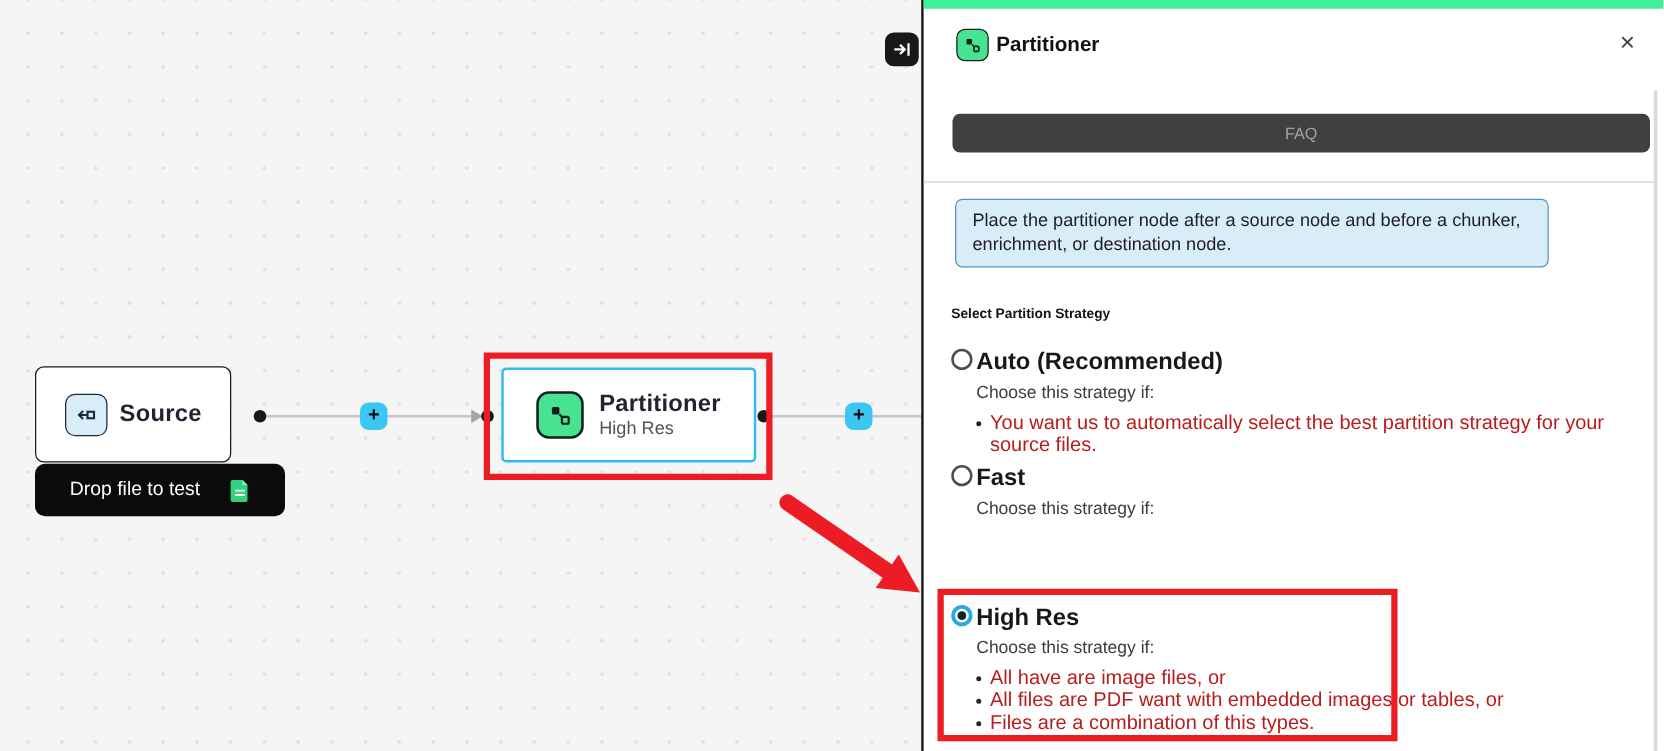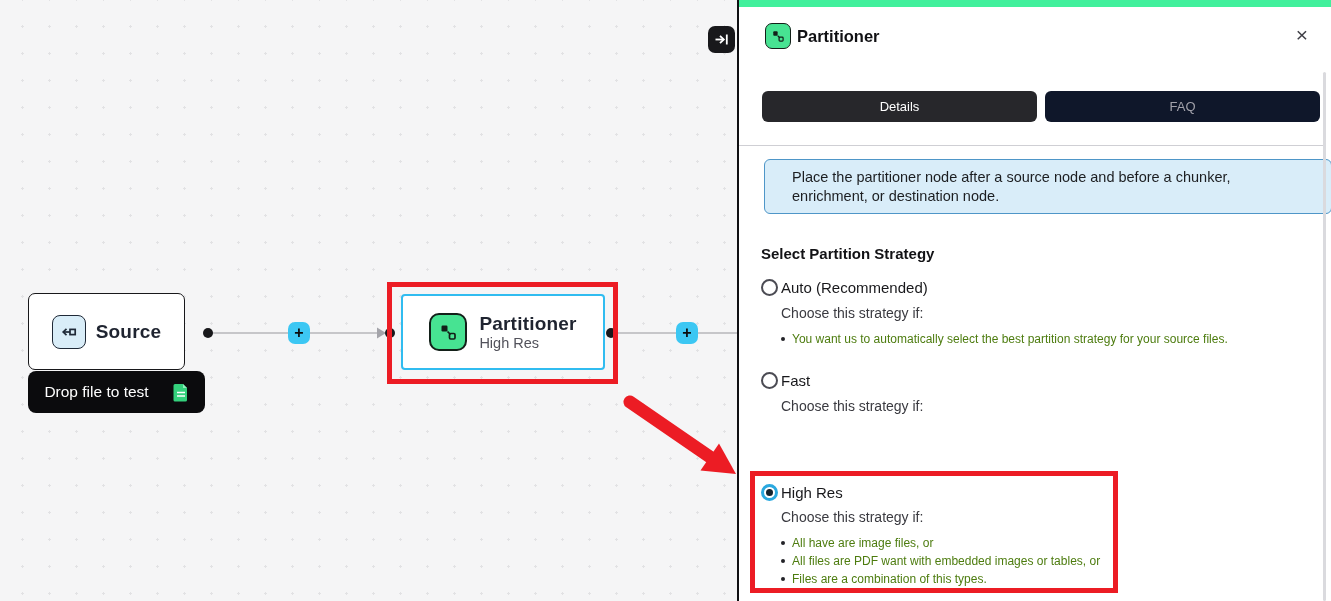--- a/index.html
+++ b/index.html
@@ -24,56 +24,56 @@
 
   .plus{position:absolute;width:22px;height:22px;border-radius:7px;background:var(--cyan);
     color:#0b0b0c;font-size:16px;font-weight:700;display:flex;align-items:center;justify-content:center;
     line-height:1;cursor:pointer;}
 
   .node{position:absolute;background:#fff;display:flex;align-items:center;justify-content:center;}
   .node-source{left:28px;top:293px;width:157px;height:77px;border:1.5px solid var(--dark);border-radius:7px;gap:10px;}
   .node-icon{display:flex;align-items:center;justify-content:center;border-radius:8px;}
   .src-icon{width:34px;height:34px;background:#d9edf8;border:1.6px solid #1f2937;}
   .node-title{font-size:19px;font-weight:700;color:#1f2430;letter-spacing:.2px;}
-  .drop-badge{position:absolute;left:28px;top:371px;width:177px;height:42px;background:#0b0b0d;border-radius:8px;
+  .drop-badge{position:absolute;left:28px;top:371px;width:200px;height:42px;background:#0b0b0d;border-radius:8px;
     display:flex;align-items:center;justify-content:center;gap:24px;color:#fff;font-size:15.5px;cursor:pointer;}
 
   .hl-rect{position:absolute;border:5px solid var(--red);pointer-events:none;}
   .hl-partitioner{left:387px;top:282px;width:231px;height:102px;}
   .node-partitioner{left:401px;top:294px;width:204px;height:76px;border:2.5px solid var(--node-border);border-radius:4px;gap:12px;}
   .part-icon{width:38px;height:38px;background:var(--node-green);border:2px solid #132019;border-radius:10px;}
   .node-text{display:flex;flex-direction:column;line-height:1.15;}
   .node-sub{font-size:14.5px;color:#52525b;}
 
   
   .panel{position:absolute;left:739px;top:0;width:592px;height:601px;background:#fff;}
   .green-bar{position:absolute;left:0;top:0;width:592px;height:7px;background:var(--green);}
   .panel-header-icon{position:absolute;left:26px;top:23px;width:26px;height:26px;background:var(--node-green);
     border:1.6px solid #132019;border-radius:7px;display:flex;align-items:center;justify-content:center;}
   .panel-title{position:absolute;left:58px;top:27px;font-size:16.5px;font-weight:700;color:#111114;}
   .close-btn{position:absolute;left:552px;top:24px;width:22px;height:22px;border:none;background:transparent;
     font-size:21px;line-height:22px;color:#3f3f46;cursor:pointer;padding:0;}
   .tabs{position:absolute;left:23px;top:91px;width:558px;height:31px;display:flex;gap:8px;}
   .tab{flex:1;border:none;border-radius:6px;font-size:13px;cursor:pointer;}
   .tab-active{background:var(--tab-active);color:#fff;}
-  .tab-inactive{background:#0f172a;color:#a1a1aa;}
+  .tab-inactive{background:#404040;color:#a1a1aa;}
   .separator{position:absolute;left:0;top:145px;width:584px;height:1px;background:#cfcfd4;}
-  .info-box{position:absolute;left:25px;top:159px;width:568px;min-height:52px;background:var(--info-bg);
-    border:1px solid var(--info-border);border-radius:6px;padding:8px 27px;font-size:14.5px;line-height:18.5px;color:#1c1e21;}
-  .section-heading{position:absolute;left:22px;top:245px;font-size:15px;font-weight:700;color:#121215;}
+  .info-box{position:absolute;left:25px;top:159px;width:475px;min-height:52px;background:var(--info-bg);
+    border:1px solid var(--info-border);border-radius:6px;padding:8px 13px;font-size:14.5px;line-height:18.5px;color:#1c1e21;}
+  .section-heading{position:absolute;left:22px;top:245px;font-size:11px;font-weight:700;color:#121215;}
 
   .radio{position:absolute;left:22px;width:17px;height:17px;border-radius:50%;background:#fff;
     border:2px solid #4b4b53;cursor:pointer;}
   .radio-selected{border:3px solid var(--radio-ring);}
   .radio-selected::after{content:'';position:absolute;left:50%;top:50%;width:7px;height:7px;margin:-3.5px 0 0 -3.5px;
     border-radius:50%;background:#15232e;}
-  .opt-label{position:absolute;left:42px;font-size:15px;font-weight:400;color:#18181b;cursor:pointer;text-align:center;}
+  .opt-label{position:absolute;left:42px;font-size:19px;font-weight:700;color:#18181b;cursor:pointer;text-align:center;}
   .opt-hint{position:absolute;left:42px;font-size:14px;color:#3a3a40;}
   .opt-bullets{position:absolute;left:41px;list-style:none;}
-  .opt-bullets li{position:relative;padding-left:12px;font-size:12px;line-height:18px;color:#4d7c0f;}
+  .opt-bullets li{position:relative;padding-left:12px;font-size:16px;line-height:18px;color:#b91c1c;}
   .opt-bullets li::before{content:'';position:absolute;left:1px;top:7px;width:4px;height:4px;border-radius:50%;background:#232327;}
 
   .hl-highres{left:11px;top:471px;width:368px;height:122px;}
   .scrollbar{position:absolute;left:584px;top:72px;width:3px;height:529px;background:#dadade;border-radius:2px;}
 </style>
 </head>
 <body>
 
 <div class="stage">
 
@@ -151,21 +151,20 @@
       <svg width="16" height="16" viewBox="0 0 22 22">
         <rect x="4.5" y="4.5" width="6" height="6" rx="1.2" fill="#132019"></rect>
         <line x1="10.5" y1="10.5" x2="13.5" y2="13.5" stroke="#132019" stroke-width="1.7"></line>
         <rect x="12.5" y="12.5" width="5.5" height="5.5" rx="1.2" fill="none" stroke="#132019" stroke-width="1.7"></rect>
       </svg>
     </span>
     <h1 class="panel-title">Partitioner</h1>
     <button class="close-btn">×</button>
 
     <div class="tabs">
-      <button class="tab tab-active">Details</button>
       <button class="tab tab-inactive">FAQ</button>
     </div>
 
     <div class="separator"></div>
 
     <div class="info-box">Place the partitioner node after a source node and before a chunker, enrichment, or destination node.</div>
 
     <h2 class="section-heading">Select Partition Strategy</h2>
 
     <span class="radio" style="top:279px"></span>

